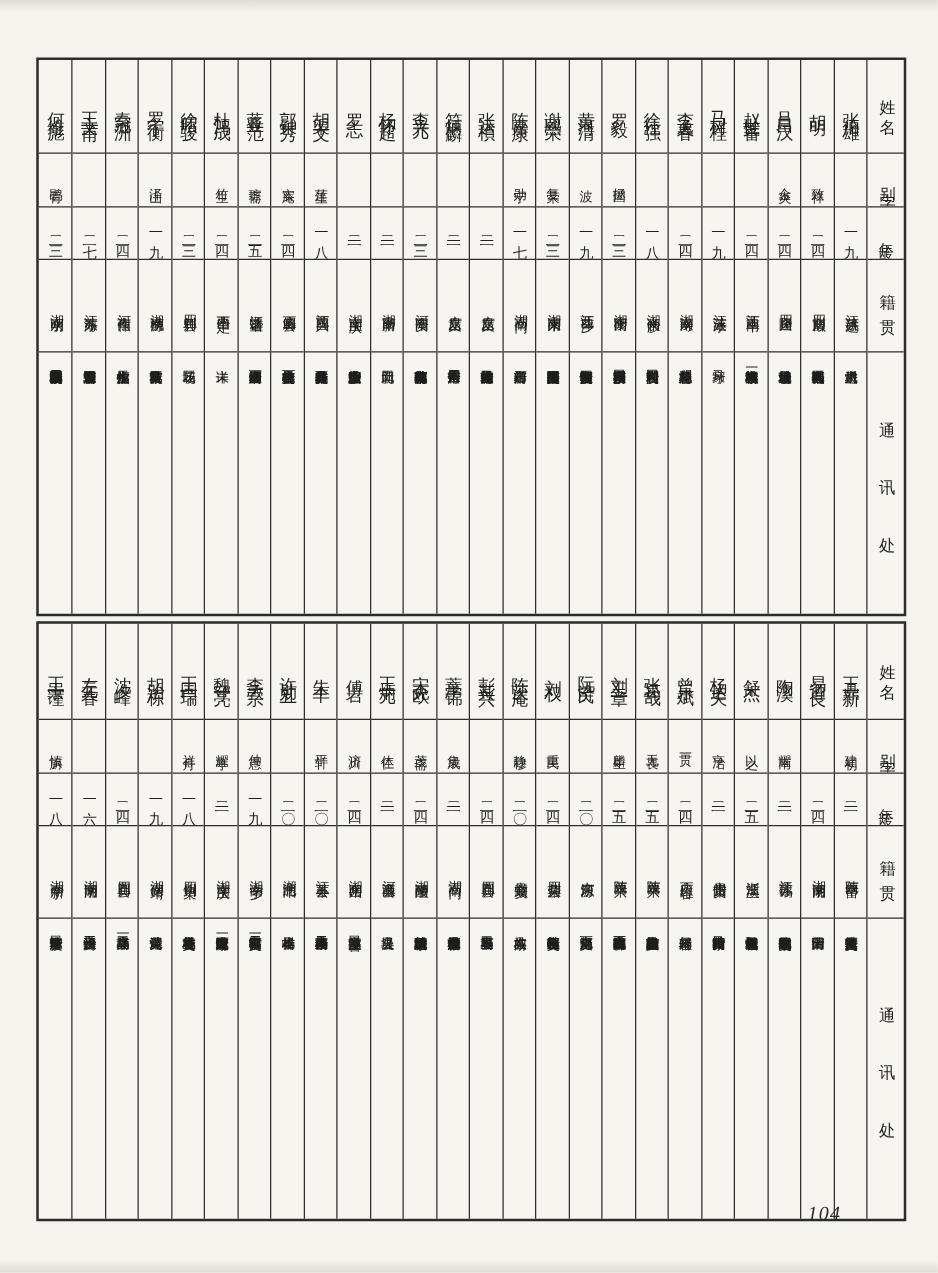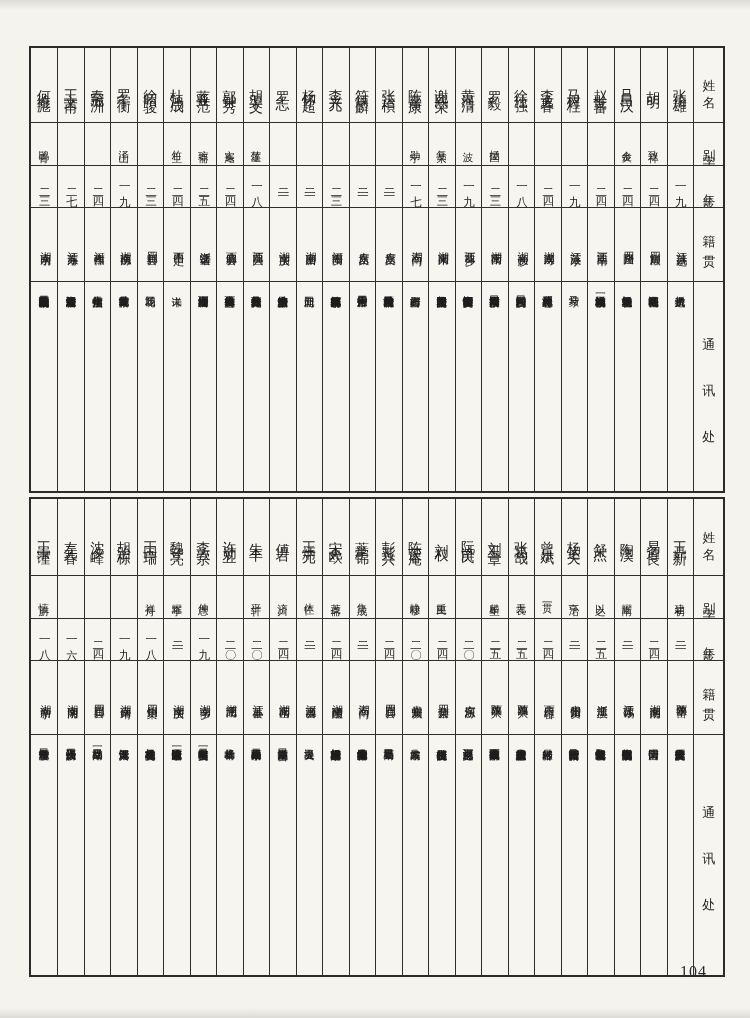--- a/index.html
+++ b/index.html
@@ -45,23 +45,23 @@
   .r-address .vtext{font-size:10.5px;letter-spacing:0;line-height:1.18;}
   
   .header-col .vtext{font-size:13px;font-weight:500;}
   .header-col .r-name .vtext{letter-spacing:16px;}
   .header-col .r-zi .vtext{letter-spacing:5px;}
   .header-col .r-age .vtext{letter-spacing:3px;font-size:12px;}
   .header-col .r-origin .vtext{letter-spacing:20px;}
   .header-col .r-address .vtext{letter-spacing:46px;padding-top:18px;}
   .header-col .cell.r-address{justify-content:center;align-items:center;padding-top:0;}
   .page-number{
-    position:absolute;left:680px;top:963px;
+    position:absolute;left:646px;top:963px;
     font-family:"Liberation Serif","DejaVu Serif",serif;
-    font-size:16px;color:#2a2a2a;letter-spacing:1px;
+    font-size:16px;color:#2a2a2a;letter-spacing:1px;font-style:italic;
   }
 </style>
 </head>
 <body>
 
 <div class="scan-edge top"></div>
 <div class="scan-edge bottom"></div>
 
 <div class="table table1">
   <div class="col header-col">

